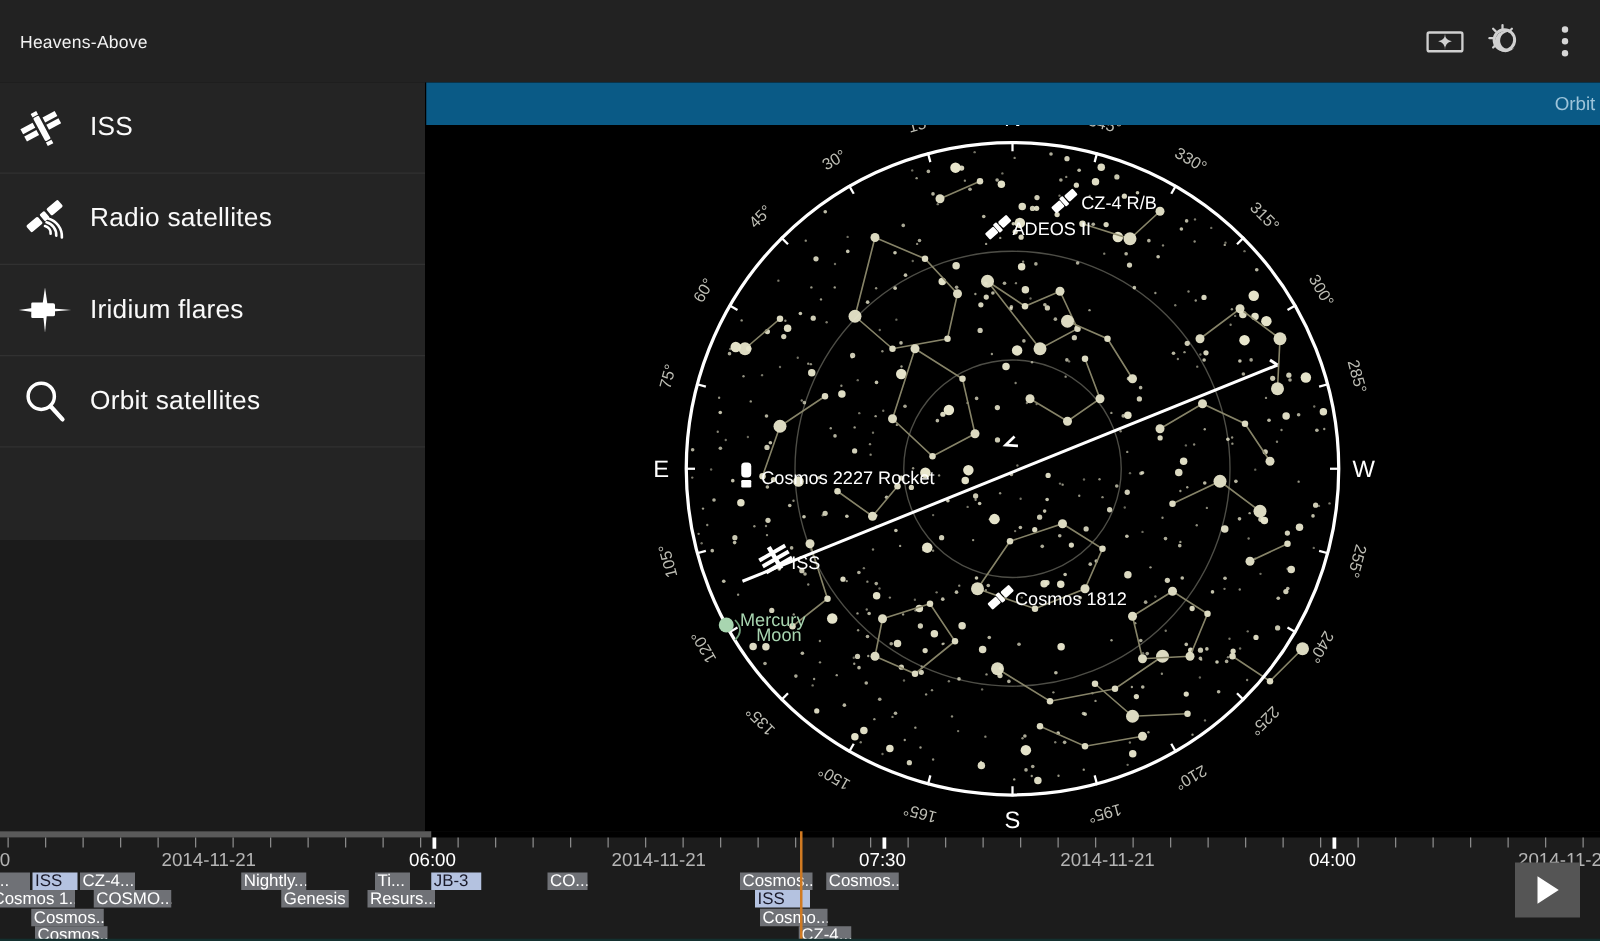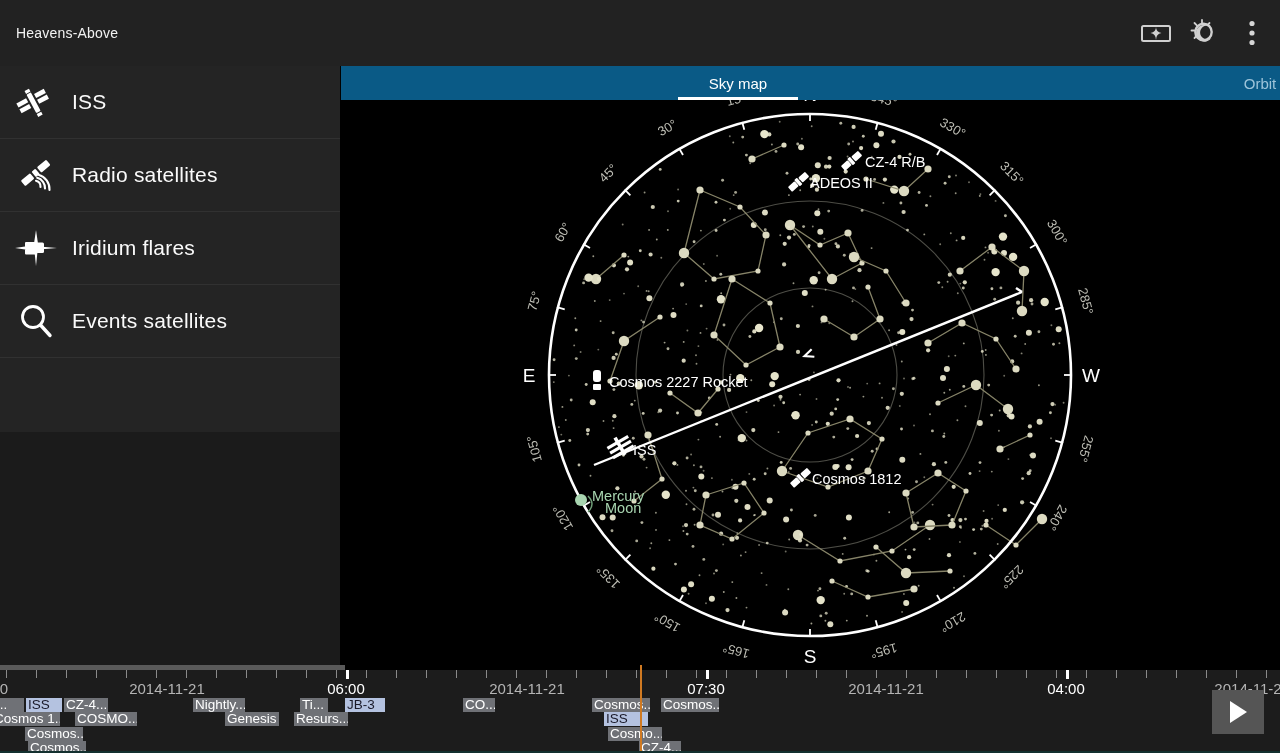--- a/index.html
+++ b/index.html
@@ -198,28 +198,27 @@
       <div class="di-label">Iridium flares</div>
     </div>
 
     <div class="drawer-item">
       <div class="di-icon">
         <svg width="38" height="38" viewBox="0 0 38 38">
           <circle cx="16" cy="15" r="10.5" fill="none" stroke="#ffffff" stroke-width="2.8"></circle>
           <line x1="23.5" y1="23" x2="33" y2="33.5" stroke="#ffffff" stroke-width="3.4" stroke-linecap="round"></line>
         </svg>
       </div>
-      <div class="di-label">Events satellites</div>
+      <div class="di-label">Orbit satellites</div>
     </div>
   </div>
 
   <div class="content">
 
     <div class="tabbar">
-      <div class="tab sel">Sky map</div>
       <div class="tab unsel">Orbit</div>
     </div>
 
     <div class="skywrap">
       <svg width="939" height="565" viewBox="0 0 939 565">
         <rect x="0" y="0" width="939" height="565" fill="#000000"></rect>
         <g id="sky-gen">
             <circle cx="469" cy="275" r="174" fill="none" stroke="#5a5a52" stroke-width="1.1" opacity="0.85"></circle>
             <circle cx="469" cy="275" r="87" fill="none" stroke="#5a5a52" stroke-width="1.1" opacity="0.85"></circle>
             <g>
@@ -1020,21 +1019,21 @@
         <div class="rlabel hour" style="left:1066px">04:00</div>
         <div class="rlabel" style="left:1248px">2014-11-2</div>
       </div>
     <div class="rows" id="tlrows">
         <div class="chip" style="left:-6px;top:0px;width:30px">...</div>
         <div class="chip hl" style="left:26px;top:0px;width:36px">ISS</div>
         <div class="chip" style="left:64px;top:0px;width:44px">CZ-4...</div>
         <div class="chip" style="left:193px;top:0px;width:52px">Nightly...</div>
         <div class="chip" style="left:300px;top:0px;width:28px">Ti...</div>
         <div class="chip hl" style="left:345px;top:0px;width:40px">JB-3</div>
-        <div class="chip" style="left:463px;top:0px;width:32px">CO...</div>
+        <div class="chip" style="left:438px;top:0px;width:32px">CO...</div>
         <div class="chip" style="left:592px;top:0px;width:58px">Cosmos...</div>
         <div class="chip" style="left:661px;top:0px;width:58px">Cosmos...</div>
         <div class="chip" style="left:-8px;top:14.4px;width:68px">Cosmos 1...</div>
         <div class="chip" style="left:75px;top:14.4px;width:62px">COSMO...</div>
         <div class="chip" style="left:225px;top:14.4px;width:54px">Genesis I</div>
         <div class="chip" style="left:294px;top:14.4px;width:54px">Resurs...</div>
         <div class="chip hl" style="left:604px;top:14.4px;width:44px">ISS</div>
         <div class="chip" style="left:25px;top:28.8px;width:58px">Cosmos...</div>
         <div class="chip" style="left:608px;top:28.8px;width:54px">Cosmo...</div>
         <div class="chip" style="left:28px;top:43.2px;width:58px">Cosmos...</div>

